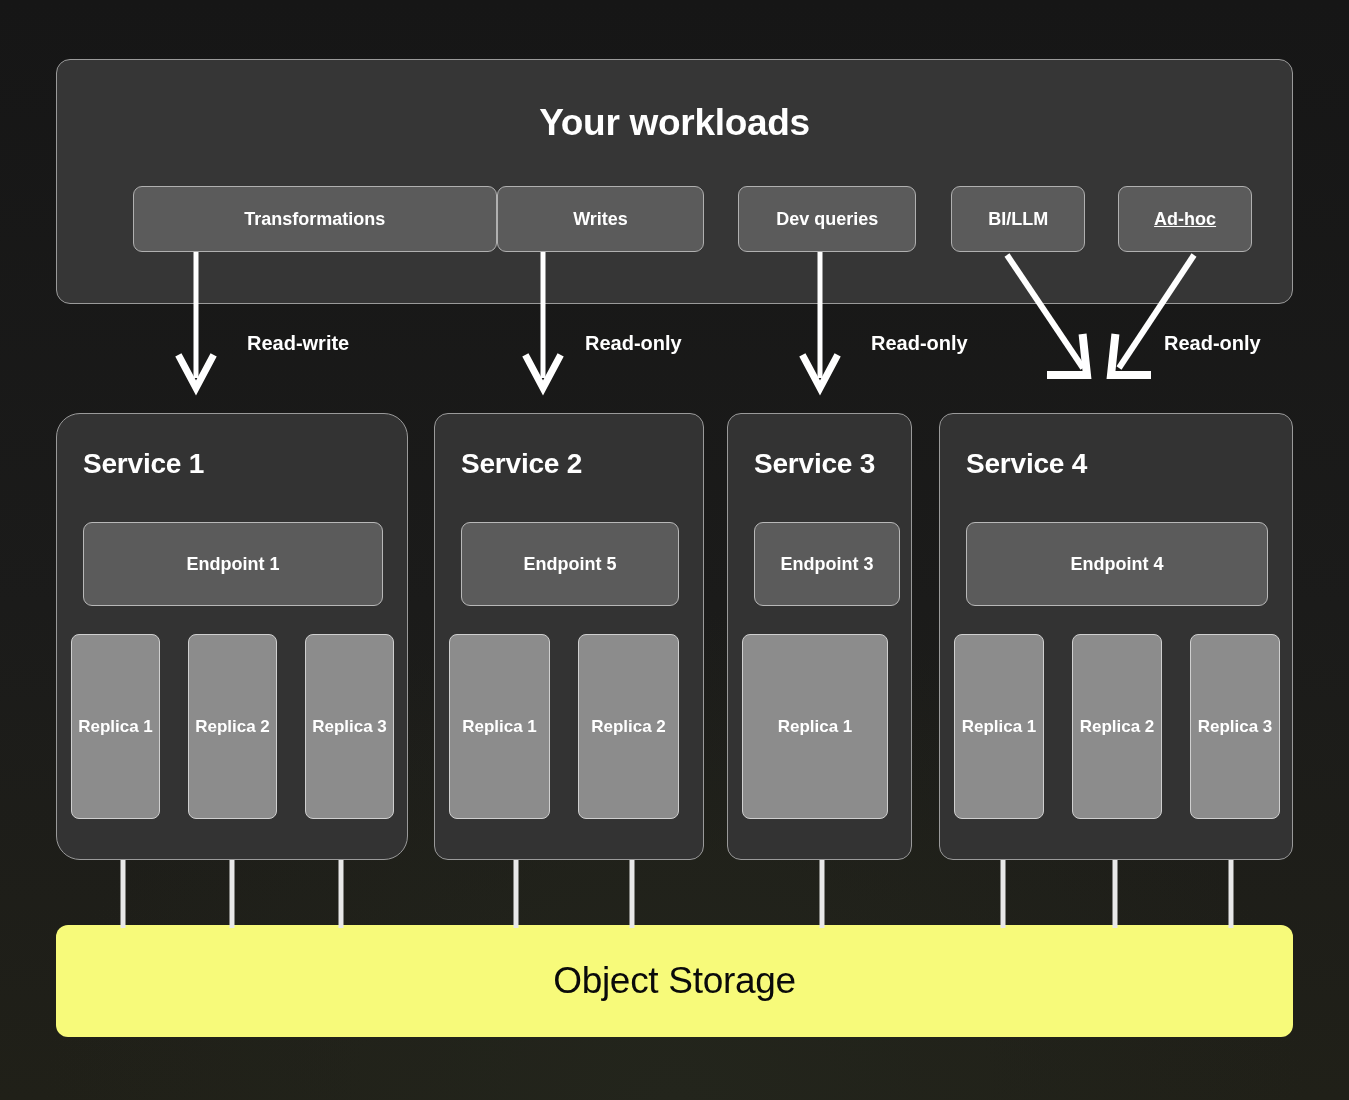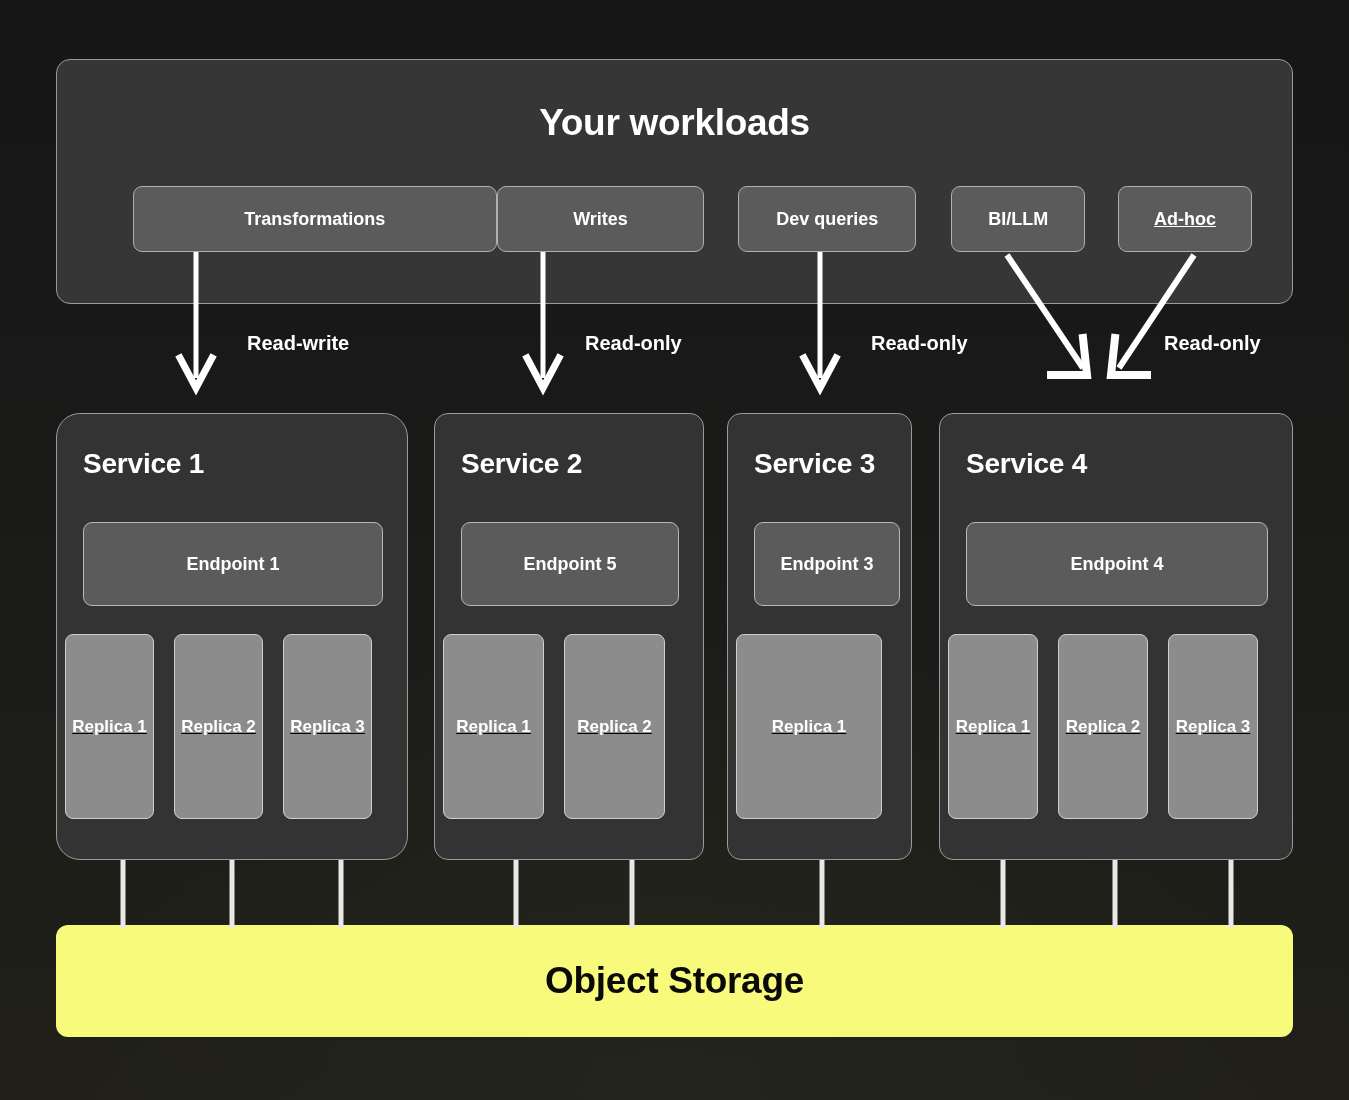--- a/index.html
+++ b/index.html
@@ -124,26 +124,25 @@
     color: #ffffff;
     font-size: 18px;
     font-weight: bold;
     display: flex;
     align-items: center;
     justify-content: center;
   }
 
   .replica-row {
     position: absolute;
-    left: 8px;
+    left: 14px;
     top: 220px;
     height: 185px;
     display: flex;
-    gap: 20px;
-    text-decoration: underline;
+    gap: 28px;
   }
 
   .replica {
     background: #8c8c8c;
     border: 1px solid #cfcfcf;
     border-radius: 8px;
     color: #ffffff;
     font-size: 17px;
     font-weight: bold;
     display: flex;
@@ -163,21 +162,21 @@
     border-radius: 12px;
     display: flex;
     align-items: center;
     justify-content: center;
     z-index: 3;
   }
 
   .object-storage-label {
     color: #0a0a0a;
     font-size: 37px;
-    font-weight: bold;
+    font-weight: normal;
     letter-spacing: -0.3px;
   }
 </style>
 </head>
 <body>
 
 <div id="stage">
 
   <div class="workloads-panel">
     <div class="workloads-title">Your workloads</div>

